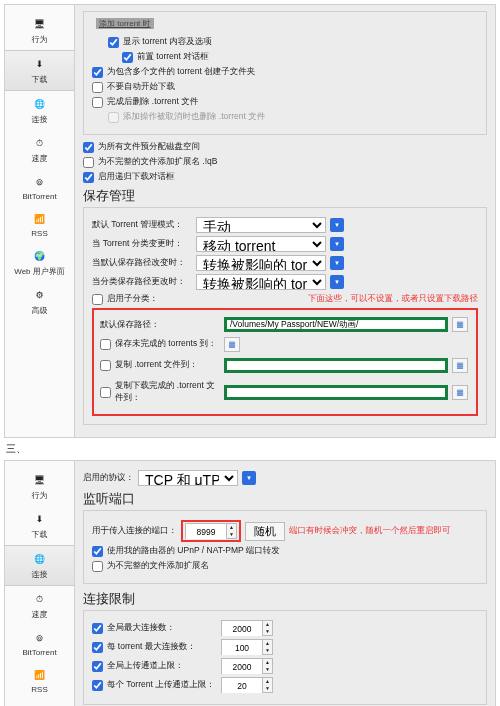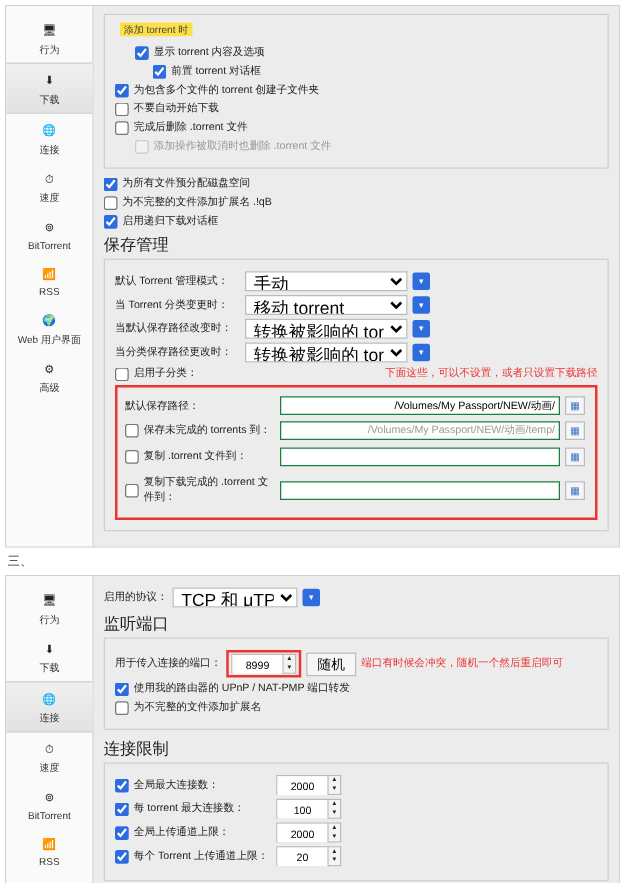--- a/index.html
+++ b/index.html
@@ -5,33 +5,33 @@
 * { box-sizing: border-box; margin: 0; padding: 0; font-family: -apple-system, "Helvetica Neue", Arial, sans-serif; }
 body { background: #fff; width: 500px; font-size: 9px; color: #222; }
 .panel { display: flex; border: 1px solid #d0d0d0; margin: 4px; }
 .sidebar { width: 70px; background: #fafafa; border-right: 1px solid #d0d0d0; padding: 6px 0; }
 .sidebar-item { display: flex; flex-direction: column; align-items: center; padding: 5px 2px; cursor: pointer; gap: 2px; }
 .sidebar-item.selected { background: linear-gradient(#f0f0f0,#e2e2e2); border-top:1px solid #ccc; border-bottom:1px solid #ccc; }
 .sidebar-item .icon { width: 16px; height: 16px; display:flex; align-items:center; justify-content:center; }
 .sidebar-item .lbl { font-size: 8px; color: #333; }
 .content { flex: 1; background: #ececec; padding: 6px 8px; overflow: hidden; }
 .fieldset { border: 1px solid #cfcfcf; padding: 6px 8px 8px; margin-bottom: 6px; }
-.fieldset-title { font-size: 8px; color: #444; margin: -10px 0 4px 4px; background: #fde047; display: inline-block; padding: 0 3px; }
+.fieldset-title { font-size: 8px; color: #444; margin: -10px 0 4px 4px; background: #a3a3a3; display: inline-block; padding: 0 3px; text-decoration: underline; }
 .row { display: flex; align-items: center; gap: 4px; margin: 3px 0; }
 .indent { margin-left: 16px; }
 input[type=checkbox] { width: 11px; height: 11px; accent-color: #2d6cdf; }
 .lbl-text { font-size: 8.5px; color: #222; }
 .lbl-text.grey { color: #999; }
 select { font-size: 14px; height: 16px; border: 1px solid #bbb; background: #fff; padding: 0 2px; }
 .select-btn { width: 14px; height: 14px; background: #2d6cdf; border-radius: 2px; display:inline-flex; align-items:center; justify-content:center; }
 .select-btn::after { content:"▾"; color:#fff; font-size:7px; }
 .redbox { border: 2px solid #e33; padding: 4px 6px; }
 .grid2 { display: grid; grid-template-columns: 120px 1fr 18px; gap: 4px; align-items: center; margin: 3px 0; }
 .grid-sel { display: grid; grid-template-columns: 100px 130px 18px; gap: 4px; align-items: center; margin: 3px 0; }
-input[type=text] { font-size: 8.5px; height: 15px; border: 1px solid #15803d; background:#fff; padding: 0 3px; width: 100%; text-align: right; }
+input[type=text] { font-size: 8.5px; height: 15px; border: 3px solid #15803d; background:#fff; padding: 0 3px; width: 100%; }
 .btn-folder { width: 16px; height: 15px; border: 1px solid #bbb; background: #f6f6f6; display:inline-flex; align-items:center; justify-content:center; font-size:8px; color:#3a72c6; }
 .note-red { color: #e33; font-size: 8.5px; }
 .spinner { display:inline-flex; border:1px solid #bbb; height:16px; }
 .spinner input { border:none; width:40px; text-align:center; padding:0 3px; font-size:8.5px; }
 .spinner .sp-btns { display:flex; flex-direction:column; border-left:1px solid #bbb; }
 .spinner .sp-btns span { font-size:5px; line-height:7px; padding:0 2px; cursor:pointer; background:#f4f4f4; }
 .sect-label { font-size: 13px; margin: 4px 0 2px; color:#222; }
 .sep { font-size: 10px; margin: 4px 6px; color:#222; }
 </style>
 </head>
@@ -144,21 +144,20 @@
         <div class="grid2">
             <span class="lbl-text">默认保存路径：</span>
             <input type="text" value="/Volumes/My Passport/NEW/动画/" style="">
             <span class="btn-folder">▦</span>
           </div>
         <div class="grid2">
             <span class="row">
               <input type="checkbox" style="">
               <span class="lbl-text">保存未完成的 torrents 到：</span>
             </span>
-            <input type="text" style="color: rgb(153, 153, 153);" value="/Volumes/My Passport/NEW/动画/temp/">
             <span class="btn-folder">▦</span>
           </div>
         <div class="grid2">
             <span class="row">
               <input type="checkbox" style="">
               <span class="lbl-text">复制 .torrent 文件到：</span>
             </span>
             <input type="text" value="" style="">
             <span class="btn-folder">▦</span>
           </div>

